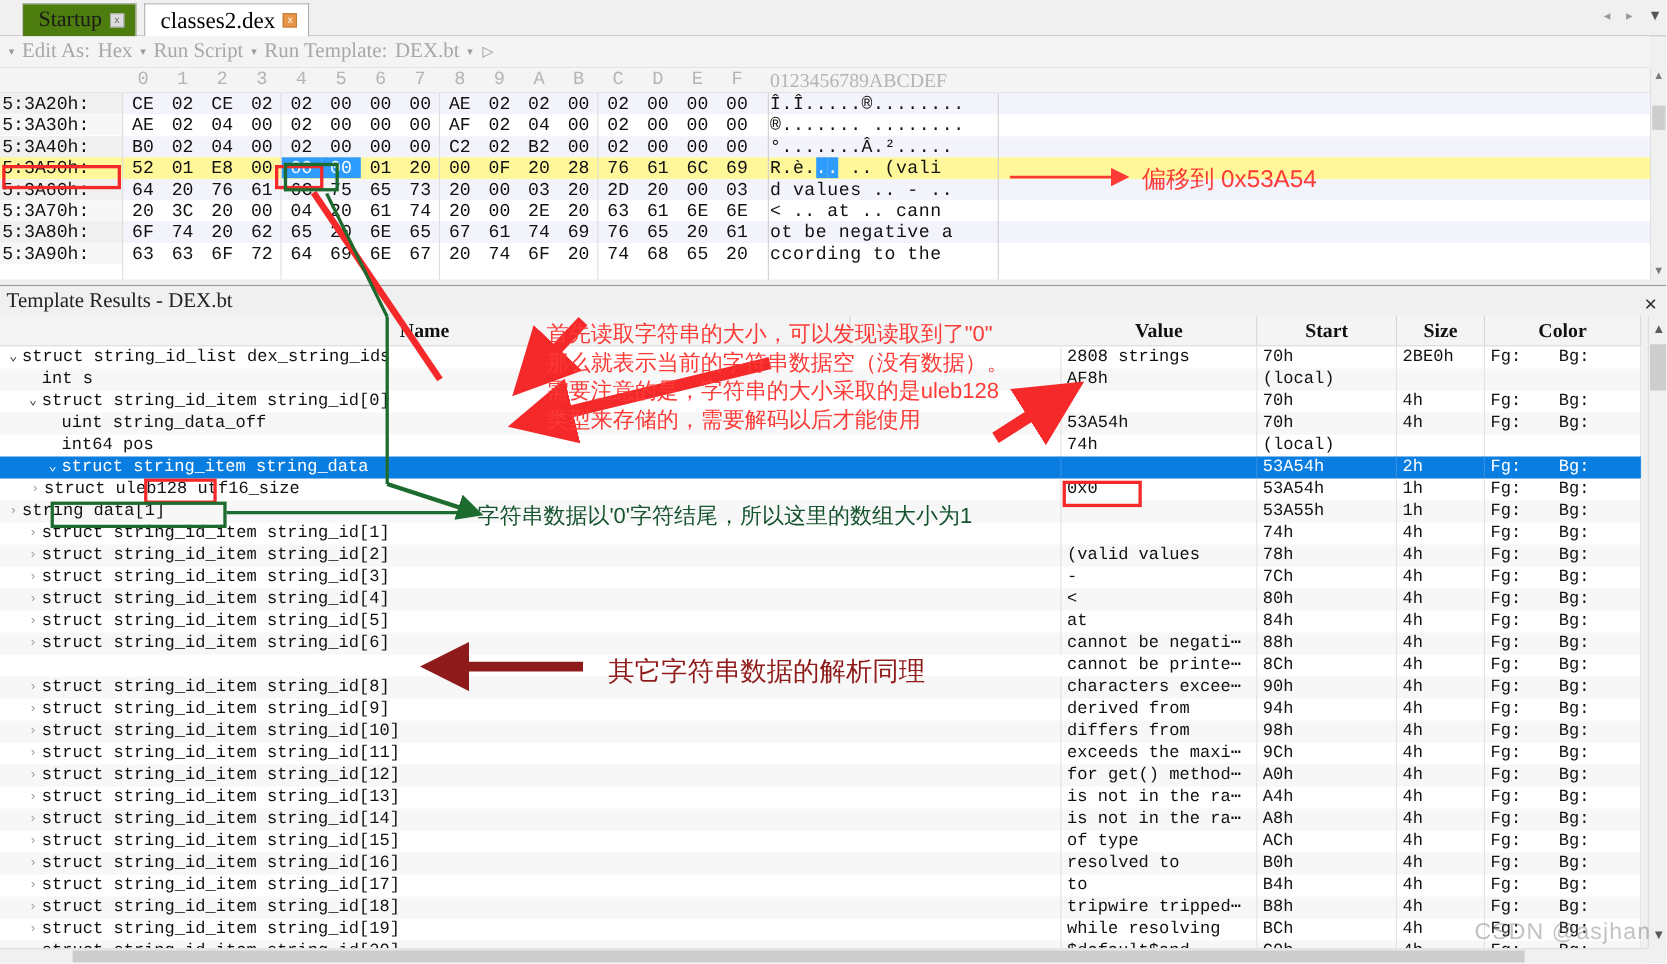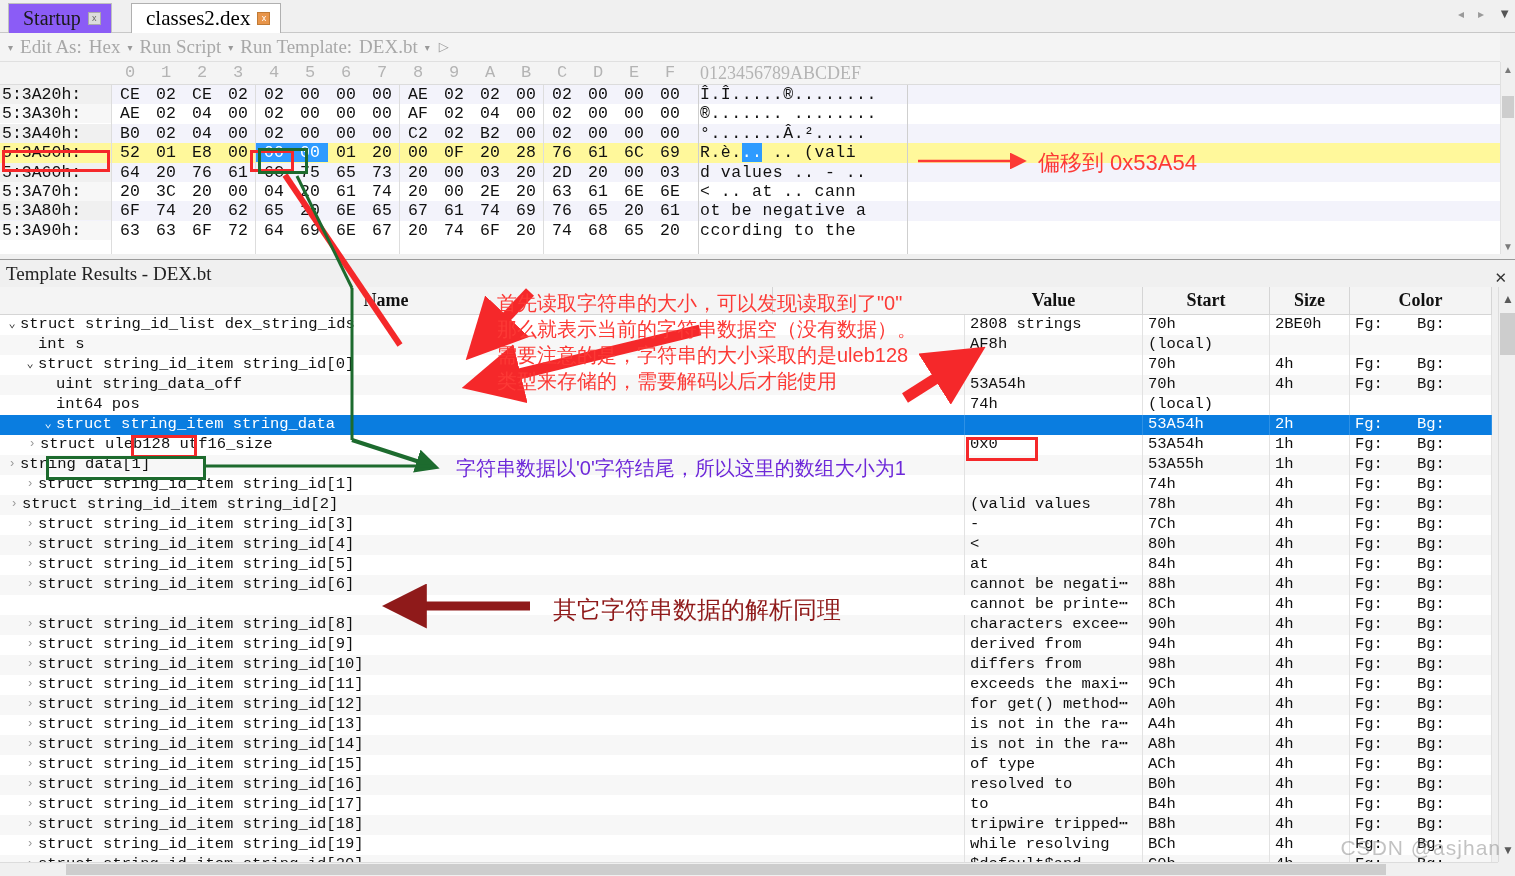--- a/index.html
+++ b/index.html
@@ -25,21 +25,21 @@
   .tab {
     position: absolute; top: 3px; height: 30px;
     display: flex; align-items: center; gap: 7px;
     padding: 0 10px 0 14px;
     font-family: "Liberation Serif", serif;
     font-size: 20px; color: #000;
     border: 1px solid #c0c0c0;
     border-bottom: none;
     background: #e6e6e6;
   }
-  .tab.inactive { left: 8px; background: #8b5cf6; color: #1a1a1a; }
+  .tab.inactive { left: 20px; background: #4d7c0f; color: #1a1a1a; }
   .tab.active {
     left: 131px; background: #ffffff;
     border-color: #b0b0b0; z-index: 3;
     font-size: 21px;
   }
   .tab .tclose {
     width: 13px; height: 13px; line-height: 11px;
     font-size: 9px; text-align: center;
     border: 1px solid #aaa; background: #dcdcdc; color: #666;
     font-family: "Liberation Sans", sans-serif;
@@ -206,21 +206,21 @@
   .res-hsb .thumb { position: absolute; left: 66px; top: 1px; width: 1320px; height: 11px; background: #cdcdcd; }
 
   
   .anno { position: absolute; pointer-events: none; }
   .anno-text {
     position: absolute;
     font-family: "Liberation Sans", sans-serif;
     white-space: nowrap;
   }
   .red-text  { color: #fc3a36; }
-  .green-text{ color: #6d28d9; margin-left: 22px; }
+  .green-text{ color: #14532d; }
   .dred-text { color: #8f1a1a; }
 
   .box-red  { position: absolute; border: 3px solid #f5282a; }
   .box-green{ position: absolute; border: 3px solid #1d6b2e; }
 
   svg.ov { position: absolute; left: 0; top: 0; width: 1515px; height: 876px; pointer-events: none; }
 
   .watermark {
     position: absolute; right: 14px; bottom: 16px;
     font-family: "Liberation Sans", sans-serif;
@@ -410,21 +410,21 @@
         <div class="cell c-color"><span class="fg">Fg:</span><span>Bg:</span></div>
       </div>
       <div class="trow">
         <div class="cell c-name" style="padding-left: 22px;"><span class="chev">›</span><span>struct string_id_item string_id[1]</span></div>
         <div class="cell c-value"></div>
         <div class="cell c-start">74h</div>
         <div class="cell c-size">4h</div>
         <div class="cell c-color"><span class="fg">Fg:</span><span>Bg:</span></div>
       </div>
       <div class="trow alt">
-        <div class="cell c-name" style="padding-left: 6px;"><span class="chev">›</span><span>struct string_id_item string_id[2]</span></div>
+        <div class="cell c-name" style="padding-left: 22px;"><span class="chev">›</span><span>struct string_id_item string_id[2]</span></div>
         <div class="cell c-value">(valid values</div>
         <div class="cell c-start">78h</div>
         <div class="cell c-size">4h</div>
         <div class="cell c-color"><span class="fg">Fg:</span><span>Bg:</span></div>
       </div>
       <div class="trow">
         <div class="cell c-name" style="padding-left: 22px;"><span class="chev">›</span><span>struct string_id_item string_id[3]</span></div>
         <div class="cell c-value">-</div>
         <div class="cell c-start">7Ch</div>
         <div class="cell c-size">4h</div>

